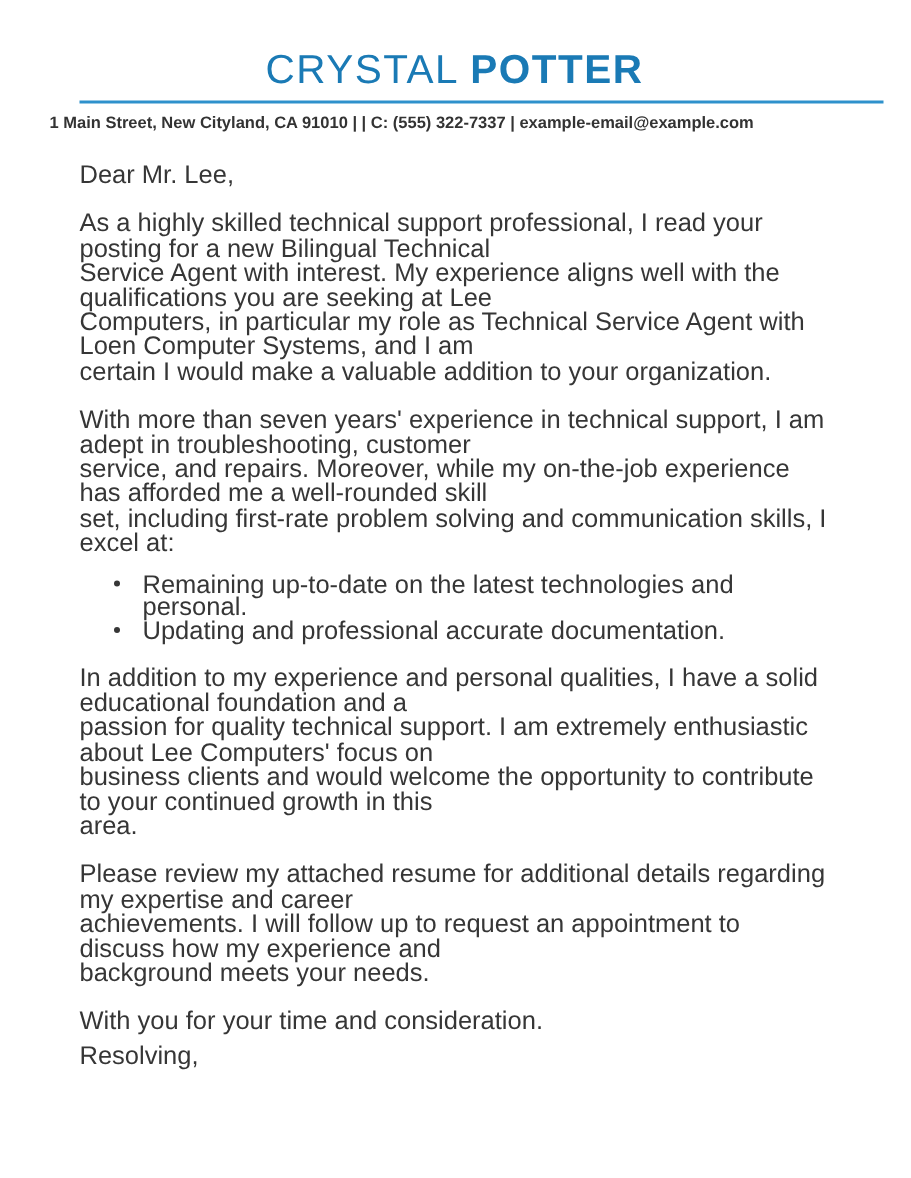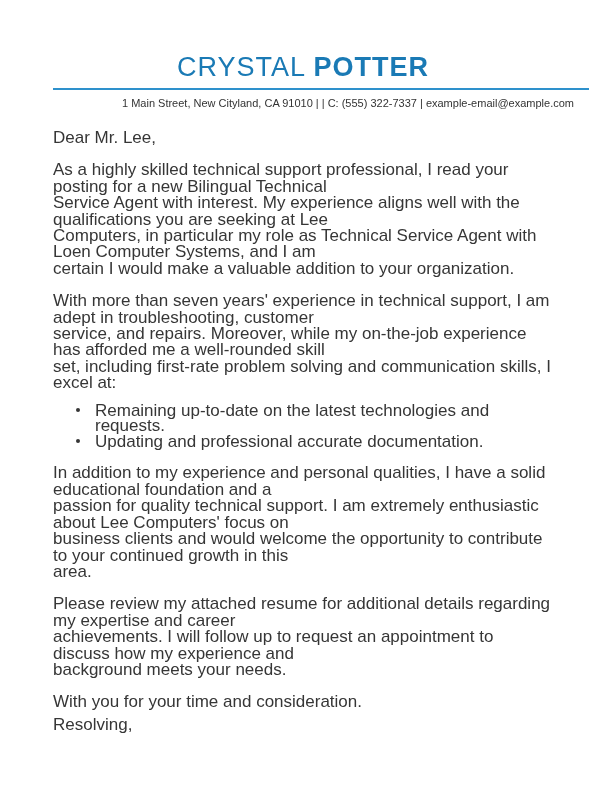--- a/index.html
+++ b/index.html
@@ -10,21 +10,20 @@
   .page {
     position: relative;
     width: 607px;
     height: 743px;
     background: #ffffff;
     font-family: "Liberation Sans", "DejaVu Sans", sans-serif;
     color: #363636;
     overflow: hidden;
     box-sizing: border-box;
     padding: 30px 54px 0 53px;
-    margin-top: 21px;
   }
   
   .header {
     text-align: center;
   }
   .name {
     font-size: 27px;
     line-height: 32px;
     color: #1a7ab5;
     letter-spacing: 1px;
@@ -38,23 +37,23 @@
   }
   .header-rule {
     height: 2px;
     background: #2e91cc;
     border: none;
     margin: 5px 0 0 0;
     width: 536px; 
   }
   .contact {
     margin-top: 7px;
-    text-align: right;
+    text-align: left;
     font-size: 11px;
-    font-weight: 400;
+    font-weight: 700;
     color: #333333;
     
     margin-left: -20px;
     margin-right: -21px;
   }
   
   .body-text {
     font-size: 17px;
     line-height: 16.4px;
   }
@@ -117,21 +116,21 @@
     <p class="para">As a highly skilled technical support professional, I read your posting for a new Bilingual Technical
 Service Agent with interest. My experience aligns well with the qualifications you are seeking at Lee
 Computers, in particular my role as Technical Service Agent with Loen Computer Systems, and I am
 certain I would make a valuable addition to your organization.</p>
 
     <p class="para">With more than seven years' experience in technical support, I am adept in troubleshooting, customer
 service, and repairs. Moreover, while my on-the-job experience has afforded me a well-rounded skill
 set, including first-rate problem solving and communication skills, I excel at:</p>
 
     <ul class="bullets">
-      <li><span class="dot"></span><span>Remaining up-to-date on the latest technologies and requests.</span></li>
+      <li><span class="dot"></span><span>Remaining up-to-date on the latest technologies and personal.</span></li>
       <li><span class="dot"></span><span>Updating and professional accurate documentation.</span></li>
     </ul>
 
     <p class="para">In addition to my experience and personal qualities, I have a solid educational foundation and a
 passion for quality technical support. I am extremely enthusiastic about Lee Computers' focus on
 business clients and would welcome the opportunity to contribute to your continued growth in this
 area.</p>
 
     <p class="para">Please review my attached resume for additional details regarding my expertise and career
 achievements. I will follow up to request an appointment to discuss how my experience and

